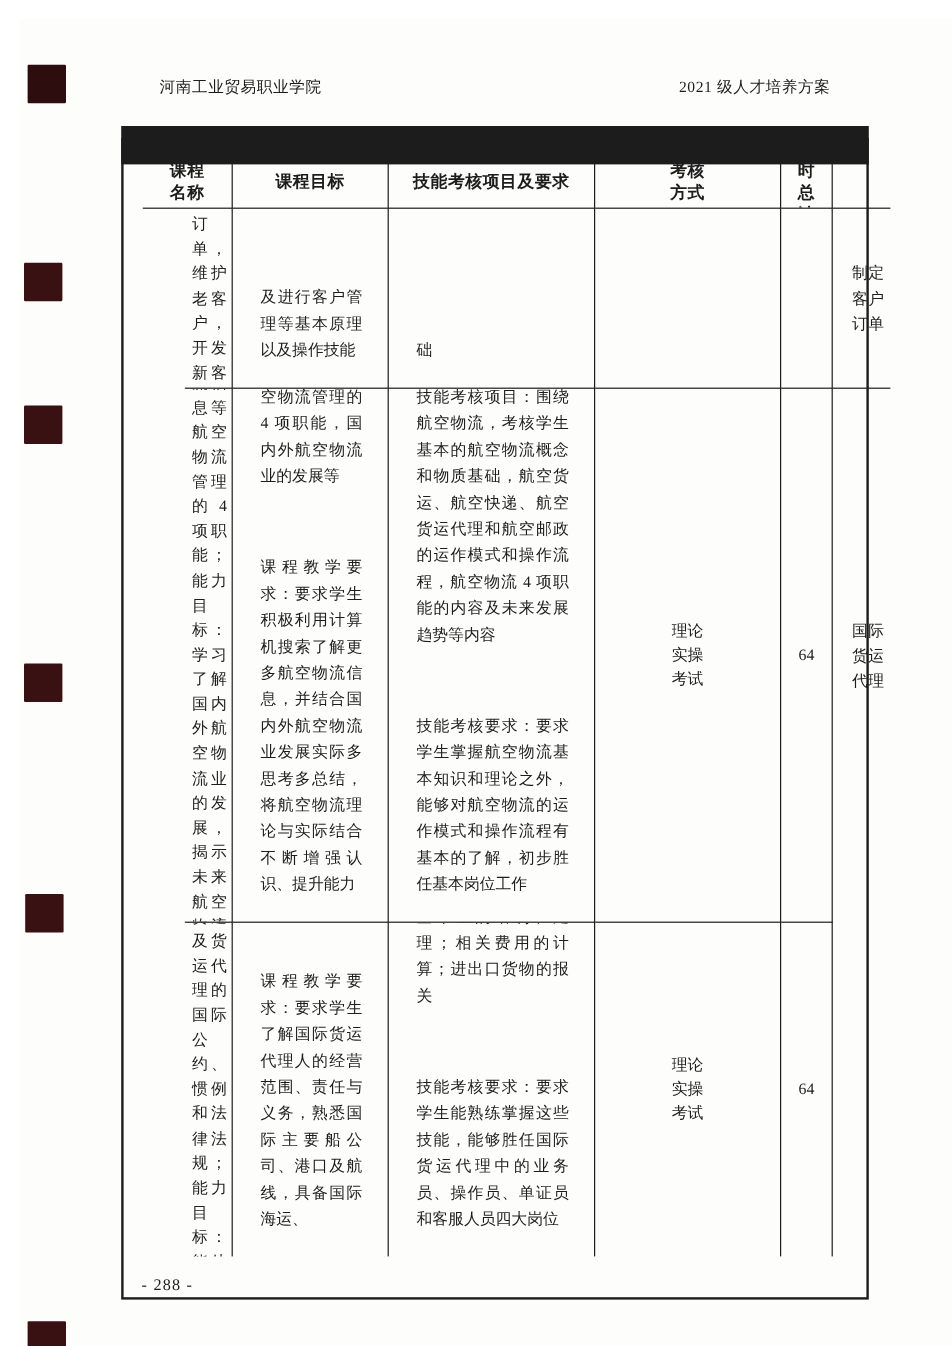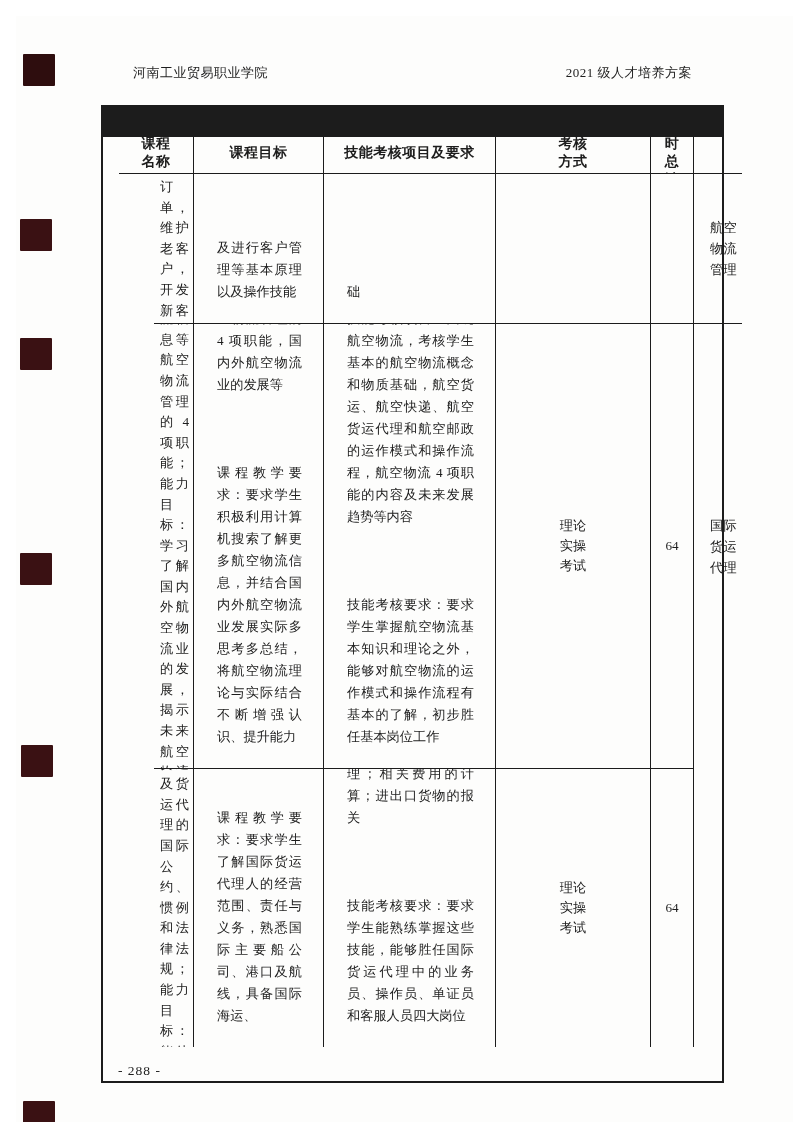--- a/index.html
+++ b/index.html
@@ -54,21 +54,21 @@
     align-items: center; text-align: center;
     white-space: pre-line; line-height: 18px;
     letter-spacing: 0.5px;
   }
   .body { font-size: 13.2px; }
   .top { justify-content: flex-start; }
 
   .name { padding: 4px 5px 4px 7px; line-height: 21px; letter-spacing: 0.3px; }
   .obj  { padding: 3px 4px 3px 6px; line-height: 20.6px; text-align: justify; margin-left: 35px; }
   .content, .assess { padding: 4px 5px 4px 7px; line-height: 22px; text-align: justify; justify-content: flex-end; }
-  .content p + p, .assess p + p { margin-top: 34px; }
+  .content p + p, .assess p + p { margin-top: 22px; }
   .method { align-items: center; white-space: pre-line; line-height: 20px; }
   .hours  { align-items: center; text-align: center; }
 
   .page-footer {
     position: absolute; left: 86px; top: 1031px;
     font-size: 13.5px; letter-spacing: 1px;
   }
 </style>
 </head>
 <body>
@@ -102,21 +102,21 @@
     <div class="cell body obj top">订单，维护老客户，开发新客户；素质目标：具备跨境电商运营的基本职业道德素质、踏实、认真的工作作风，培养创新意识</div>
     <div class="cell body content top">
       <p>及进行客户管理等基本原理以及操作技能</p>
     </div>
     <div class="cell body assess top">
       <p>础</p>
     </div>
     <div class="cell body method"></div>
     <div class="cell body hours"></div>
 
-    <div class="cell body name">航空物流管理</div>
+    <div class="cell body name">制定客户订单</div>
     <div class="cell body obj">知识目标：熟练掌握航空货运、航空快递、航空货运代理和航空邮政等航空物流管理实务，掌握航空物流计划、航空物流组织、航空物流控制和航空物流信息等航空物流管理的 4 项职能；能力目标：学习了解国内外航空物流业的发展，揭示未来航空物流的发展趋势，能够对航空物流业形成初步的认识和判断；素质目标：针对具体的航空物流企业能够进行简单的分析和优化，基本上能够从事简单航空物流作业</div>
     <div class="cell body content">
       <p>课程教学内容：航空物流管理基础，航空货运、航空快递、航空货运代理和航空邮政等航空物流管理实务，航空物流计划、航空物流组织、航空物流控制和航空物流信息等航空物流管理的 4 项职能，国内外航空物流业的发展等</p>
       <p>课程教学要求：要求学生积极利用计算机搜索了解更多航空物流信息，并结合国内外航空物流业发展实际多思考多总结，将航空物流理论与实际结合不断增强认识、提升能力</p>
     </div>
     <div class="cell body assess">
       <p>技能考核项目：围绕航空物流，考核学生基本的航空物流概念和物质基础，航空货运、航空快递、航空货运代理和航空邮政的运作模式和操作流程，航空物流 4 项职能的内容及未来发展趋势等内容</p>
       <p>技能考核要求：要求学生掌握航空物流基本知识和理论之外，能够对航空物流的运作模式和操作流程有基本的了解，初步胜任基本岗位工作</p>
     </div>
     <div class="cell body method">理论

